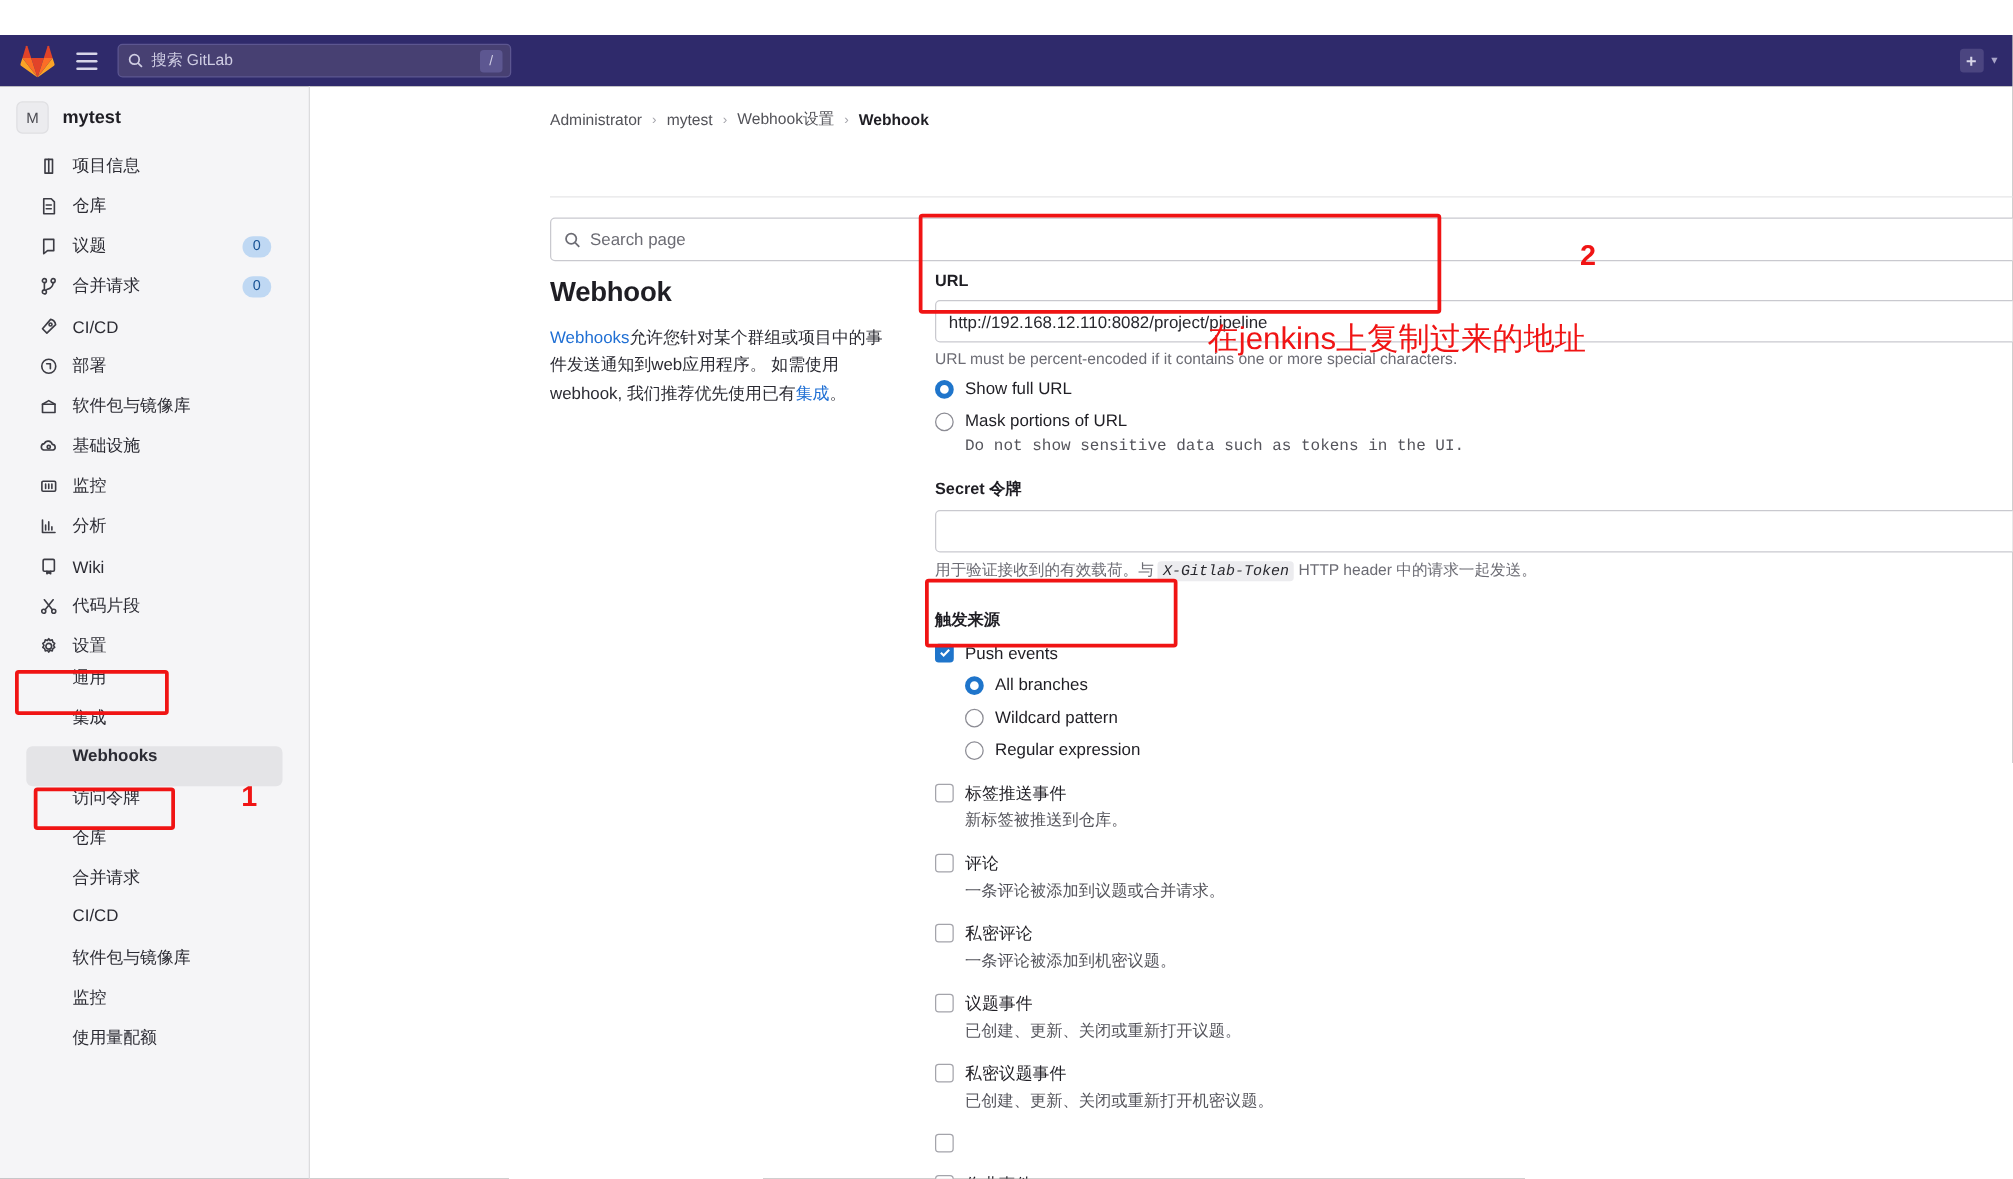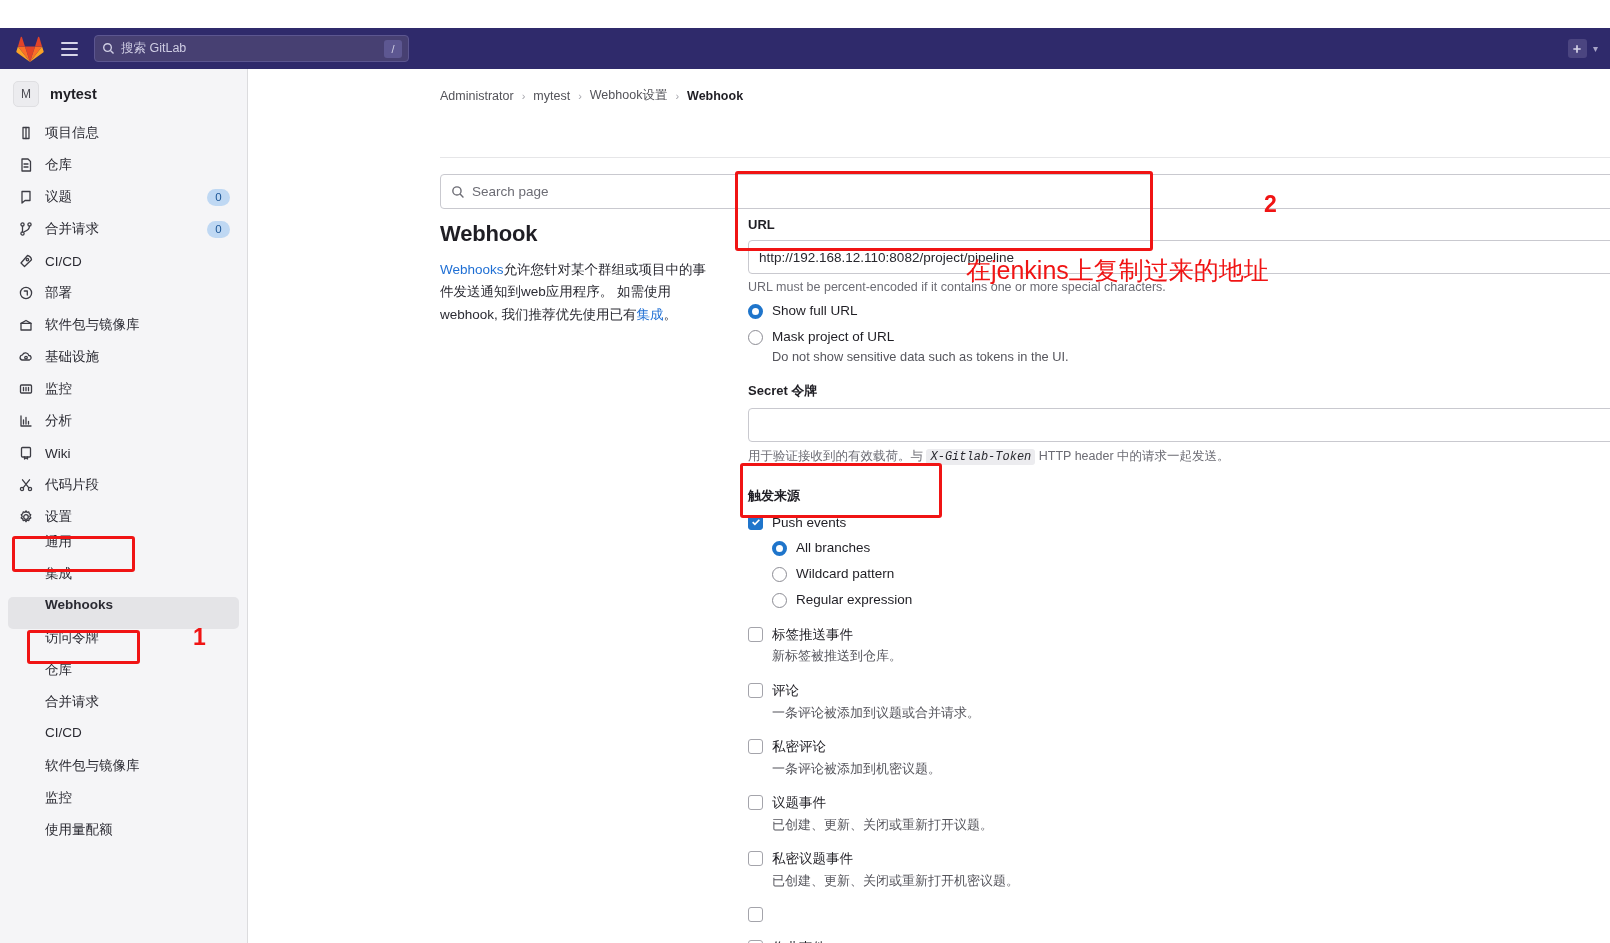--- a/index.html
+++ b/index.html
@@ -46,21 +46,21 @@
     background:#f5f5f7; border-right:1px solid #dcdcde; overflow:hidden;
   }
   .proj-head { display:flex; align-items:center; gap:11px; padding:12px 12px 10px 13px; cursor:pointer; }
   .proj-avatar {
     width:26px; height:26px; border-radius:5px; background:#ececef;
     border:1px solid #dfdfe2; display:flex; align-items:center; justify-content:center;
     font-size:12px; color:#4b4b52; flex:0 0 auto;
   }
   .proj-name { font-size:14.5px; font-weight:700; color:#1f1e24; }
 
-  .nav-list { padding:0 8px; }
+  .nav-list { padding:0 21px; }
   .nav-item {
     display:flex; align-items:center; height:32px; padding:0 8px;
     border-radius:5px; cursor:pointer; color:#2b2b33; font-size:13.5px; position:relative;
   }
   .nav-item .nico { width:20px; height:17px; margin-right:9px; flex:0 0 auto; display:flex;align-items:center;justify-content:center;}
   .nav-badge {
     position:absolute; right:9px; min-width:23px; height:17px; padding:0 6px;
     background:#bfd8f3; color:#1a5495; border-radius:9px; font-size:11.5px;
     display:flex; align-items:center; justify-content:center;
   }
@@ -109,21 +109,21 @@
   }
 
   .radio-row { display:flex; align-items:flex-start; margin-top:9px; }
   .radio {
     width:15px; height:15px; border-radius:50%; border:1px solid #8c8c94;
     background:#fff; flex:0 0 auto; margin-top:1px; margin-right:9px; cursor:pointer;
     position:relative;
   }
   .radio.on { border:4px solid #1f75cb; background:#fff; }
   .radio-lbl { font-size:13.5px; color:#1f1e24; line-height:1.25; }
-  .radio-sub { font-size:12.8px; color:#55555c; margin-top:3px; }
+  .radio-sub { font-size:12.8px; color:#55555c; margin-top:3px;font-family:Liberation Mono, monospace; }
 
   .sec-title { font-size:13px; font-weight:700; color:#1f1e24; margin-top:22px; }
 
   .cb-row { display:flex; align-items:flex-start; margin-top:13px; }
   .cbox {
     width:15px; height:15px; border-radius:3px; border:1px solid #a4a4ab;
     background:#fff; flex:0 0 auto; margin-top:1px; margin-right:9px; cursor:pointer;
     display:flex; align-items:center; justify-content:center;
   }
   .cbox.on { background:#1f75cb; border-color:#1f75cb; }
@@ -394,21 +394,21 @@
       <div id="url-visibility" style="margin-top:8px;">
           <div class="radio-row">
             <div class="radio on"></div>
             <div>
               <div class="radio-lbl">Show full URL</div>
             </div>
           </div>
           <div class="radio-row">
             <div class="radio"></div>
             <div>
-              <div class="radio-lbl">Mask project of URL</div>
+              <div class="radio-lbl">Mask portions of URL</div>
               <div class="radio-sub">Do not show sensitive data such as tokens in the UI.</div>
             </div>
           </div>
         </div>
 
       <div class="sec-title" style="margin-top:18px;">Secret 令牌</div>
       <div class="finput">
         <span></span>
       </div>
       <div class="fhint">

